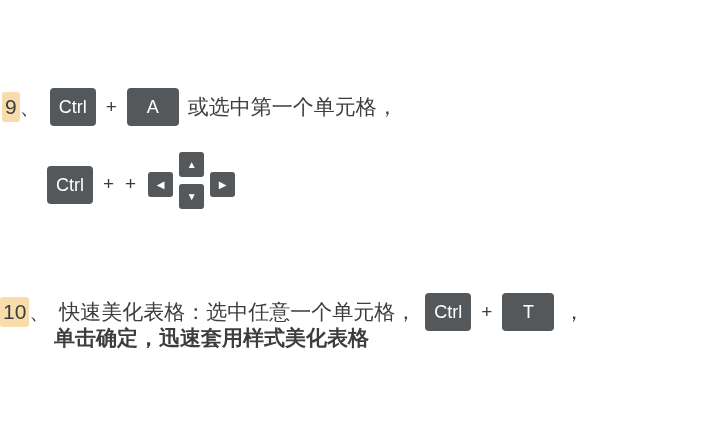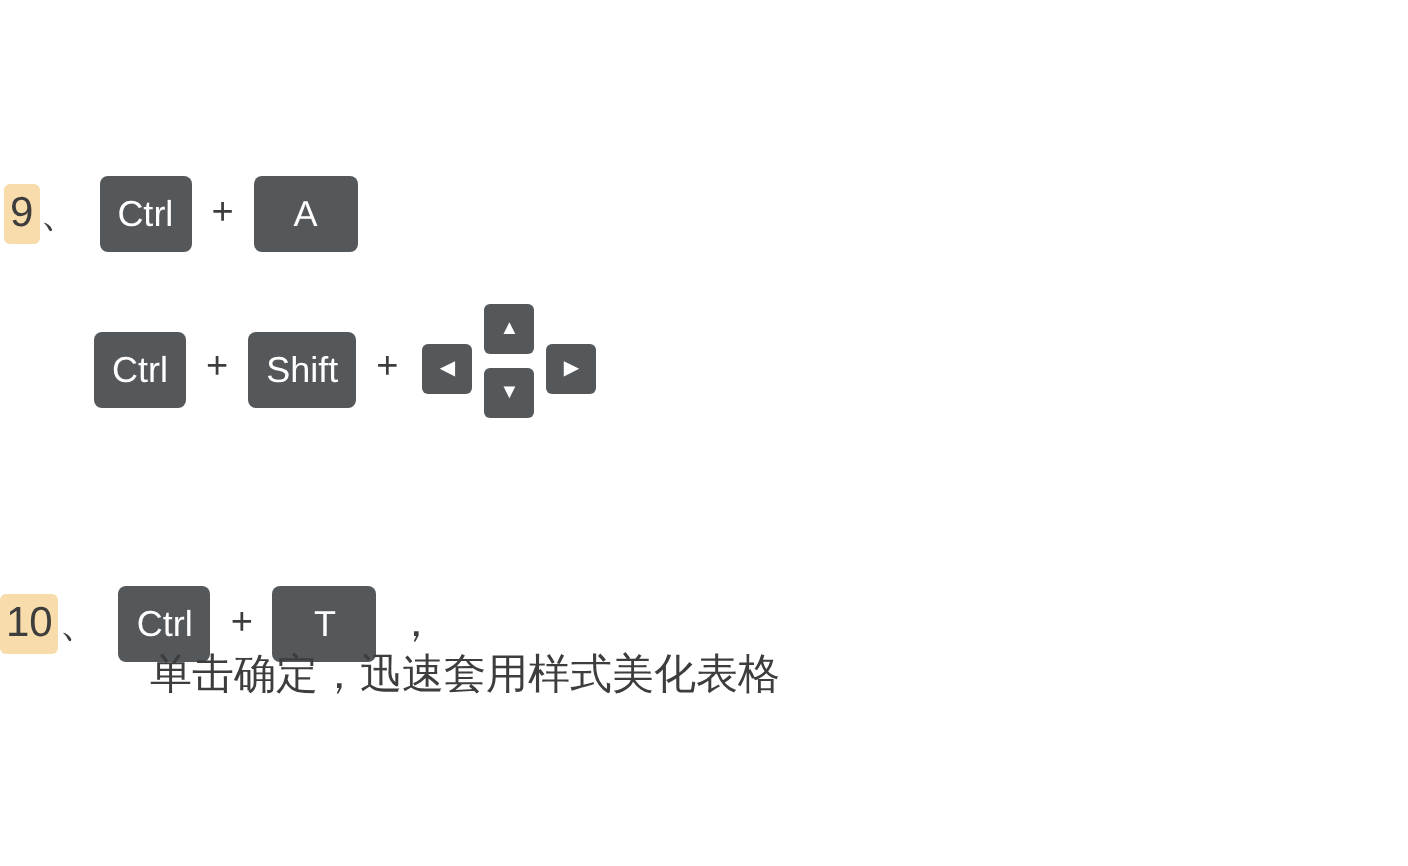--- a/index.html
+++ b/index.html
@@ -87,45 +87,46 @@
 <div class="canvas">
 
   <div class="row" style="left:2px; top:88px;">
     <span class="num">
       <span class="hl">9</span>
         <span>、</span>
     </span>
     <span class="key">Ctrl</span>
     <span class="plus">+</span>
     <span class="key wide">A</span>
+    <span>或选中第一个单元格，</span>
   </div>
 
   <div class="row" style="left:47px; top:156px;">
     <span class="key">Ctrl</span>
     <span class="plus">+</span>
-    <span class="key">Shift</span>
     <span class="plus">+</span>
     <span class="arrow-cluster">
       <span class="key small">◀</span>
       <span class="arrow-col">
         <span class="key small">▲</span>
         <span class="key small">▼</span>
       </span>
       <span class="key small">▶</span>
     </span>
   </div>
 
   <div class="row" style="left:0px; top:269px;margin-top:24px;">
     <span class="num">
       <span class="hl">10</span>
         <span>、</span>
     </span>
+    <span>快速美化表格：选中任意一个单元格，</span>
     <span class="key">Ctrl</span>
     <span class="plus">+</span>
     <span class="key wide">T</span>
     <span>，</span>
   </div>
 
-  <div class="row" style="left:75px; top:324px;">
+  <div class="row" style="left:54px; top:324px;font-weight:bold;">
     <span>单击确定，迅速套用样式美化表格</span>
   </div>
 
 </div>
 
 </body></html>

